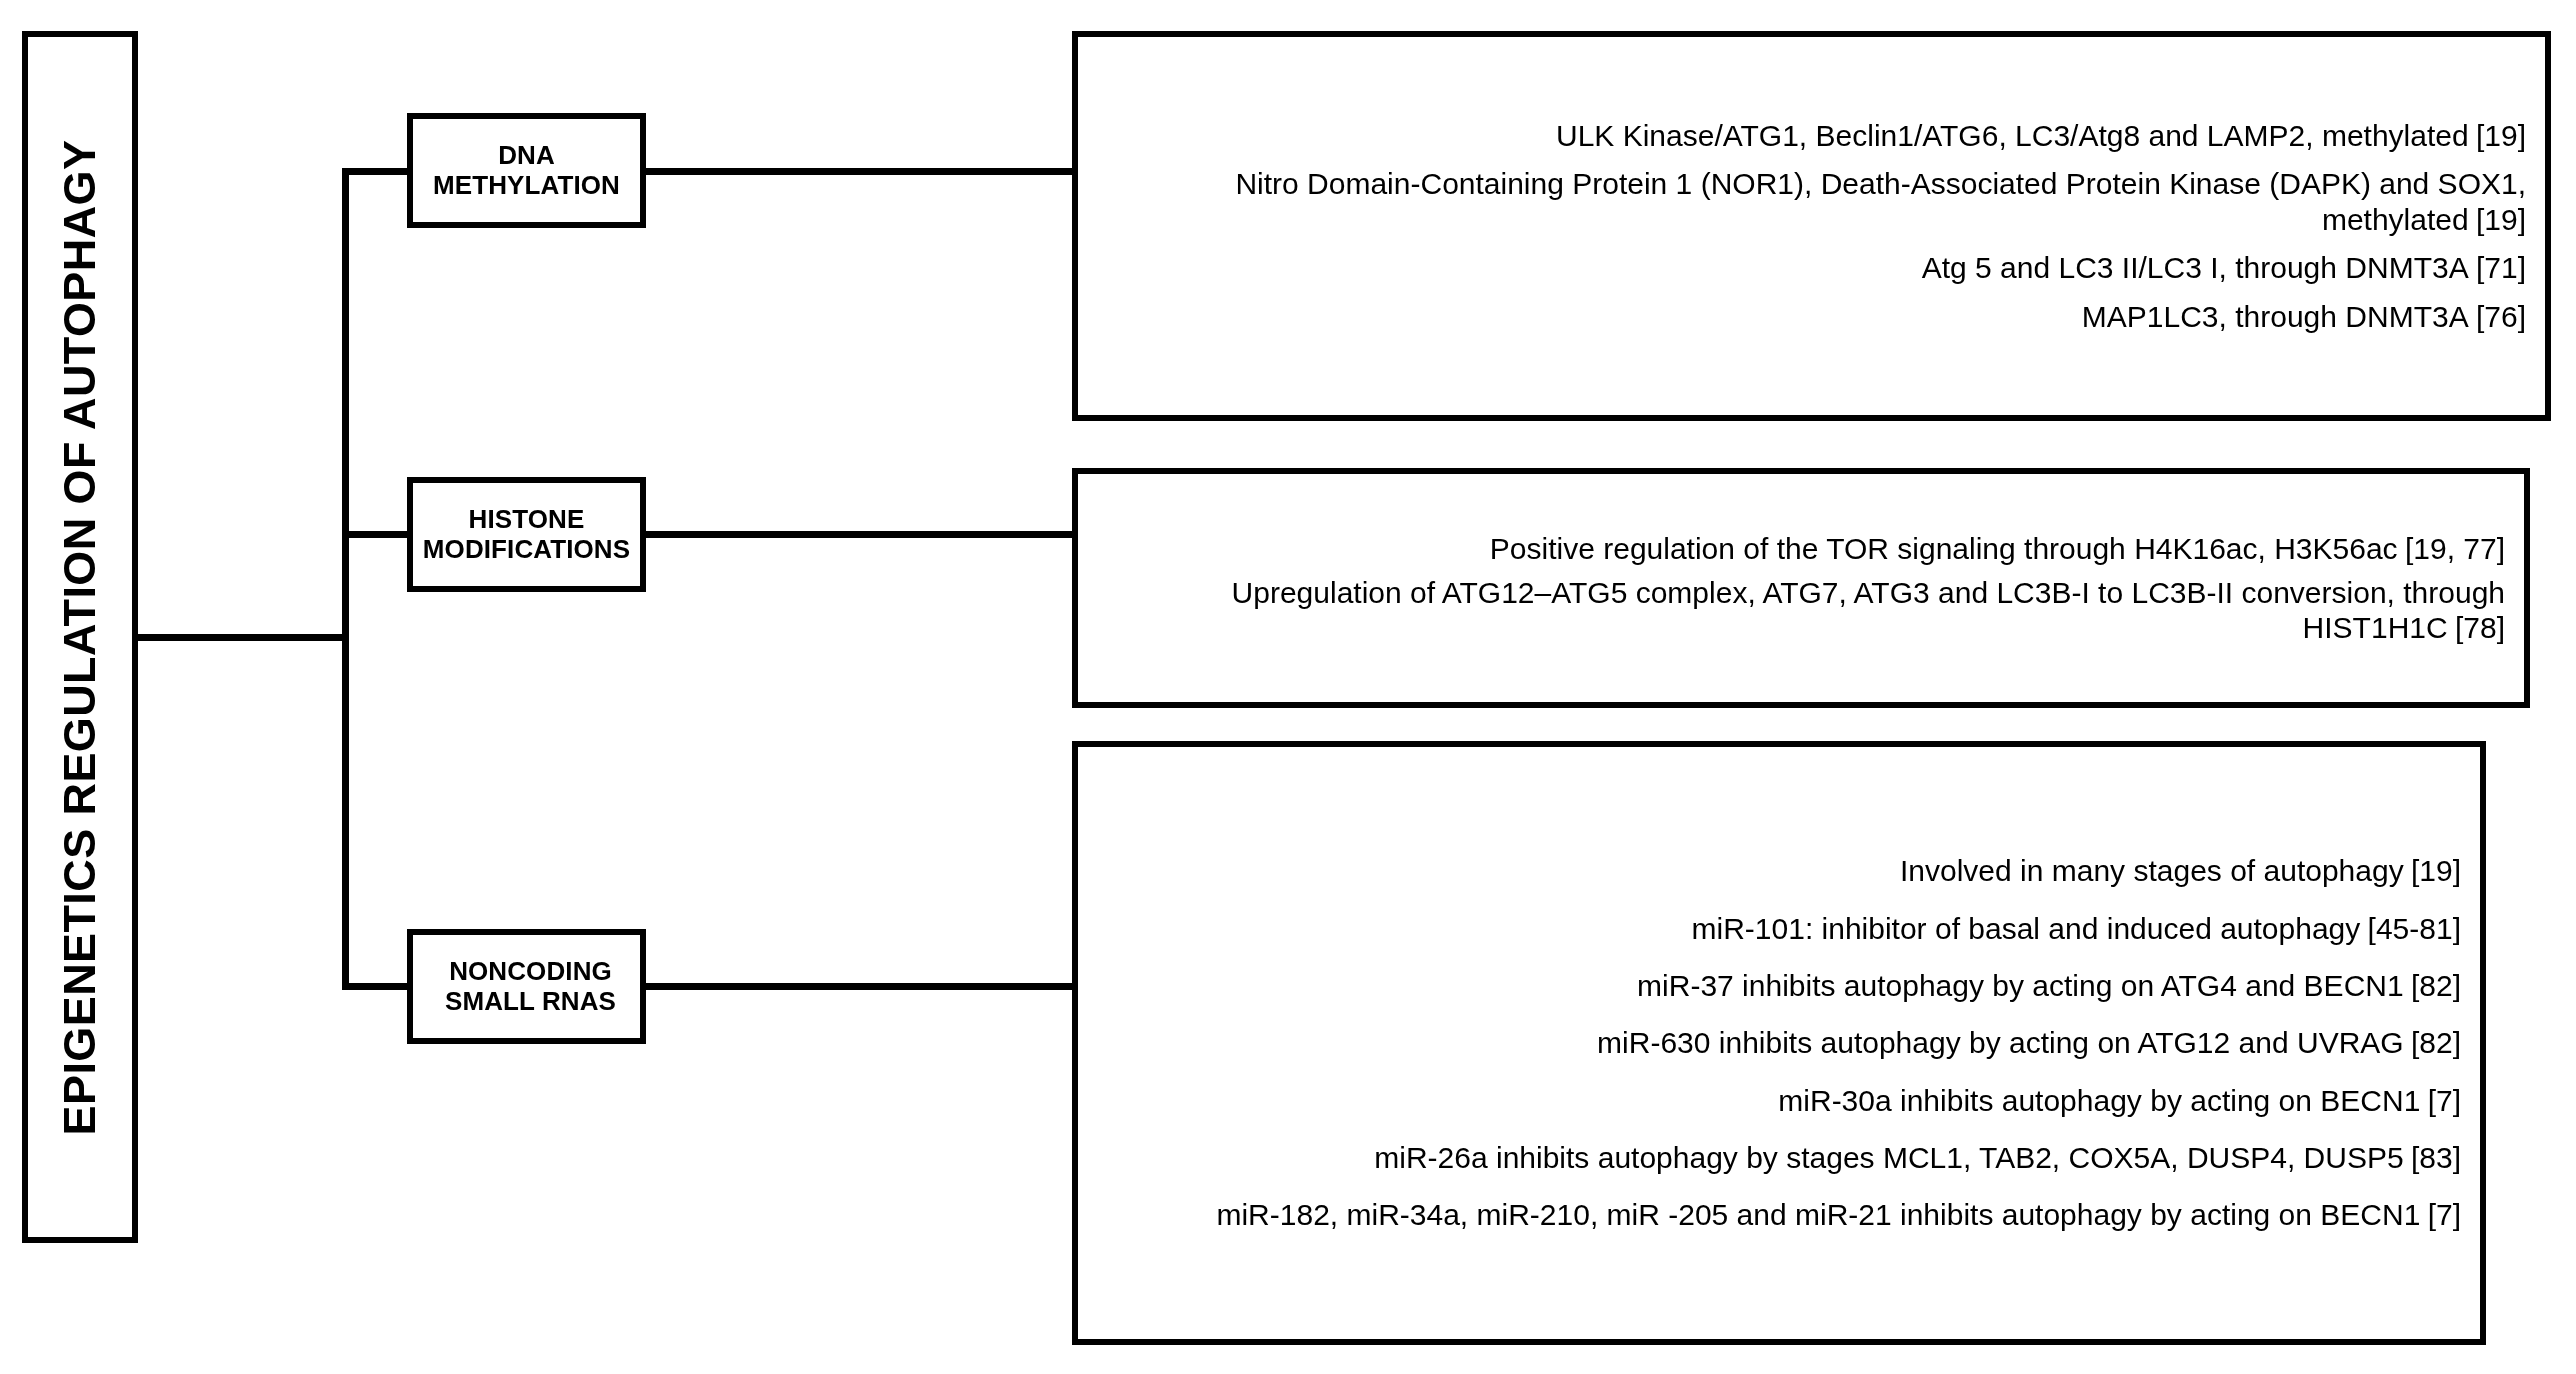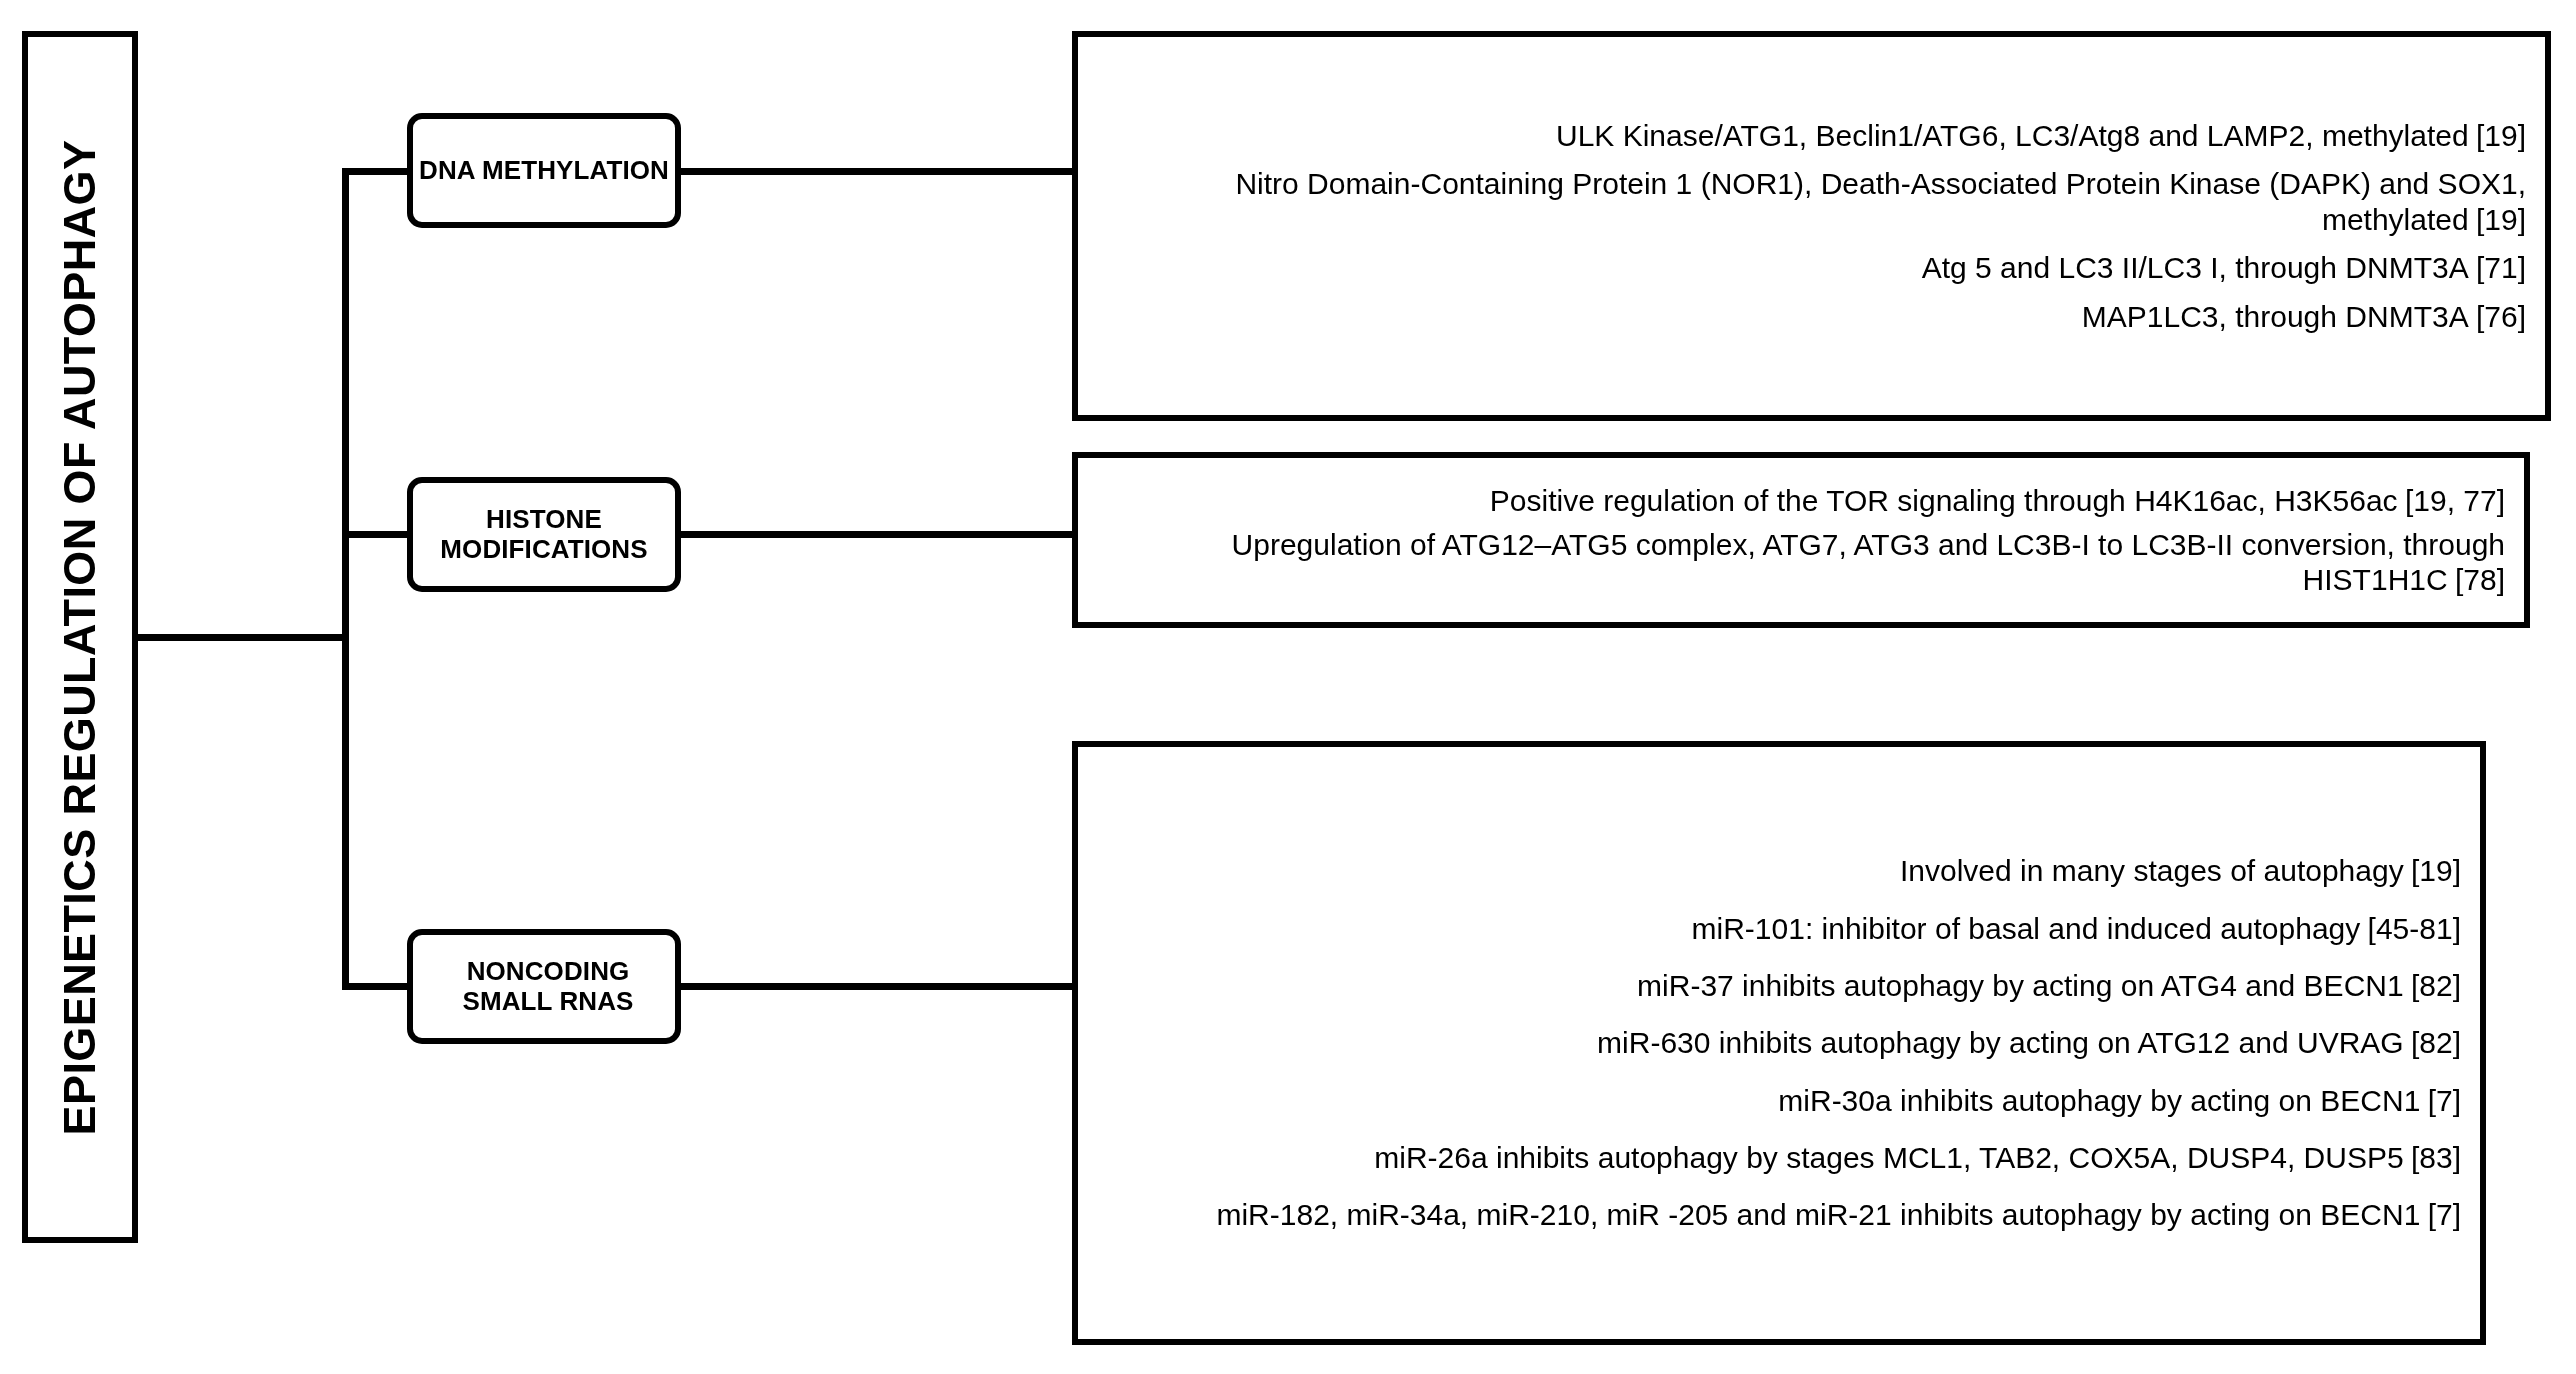--- a/index.html
+++ b/index.html
@@ -44,23 +44,22 @@
     white-space: nowrap;
     font-size: 45px;
     font-weight: bold;
     letter-spacing: 0.4px;
     line-height: 1;
   }
 
   
   .cat-box {
     left: 407px;
-    width: 274px;
+    width: 239px;
     border-width: 6.6px;
-    border-radius: 15px;
   }
   .cat-label {
     font-size: 26px;
     font-weight: bold;
     text-align: center;
     line-height: 1.15;
     letter-spacing: 0.1px;
   }
   #cat-box-0 { top: 113px;  height: 115px; }
   #cat-box-1 { top: 477px;  height: 115px; }
@@ -68,21 +67,21 @@
 
   
   .detail-box {
     left: 1072px;
     flex-direction: column;
     justify-content: center;
     align-items: center;
     padding: 5.9px 19px;
   }
   #detail-box-0 { top: 31px;   height: 390px; width: 1479px; }
-  #detail-box-1 { top: 452px;  height: 176px; width: 1458px; }
+  #detail-box-1 { top: 468px;  height: 240px; width: 1458px; }
   #detail-box-2 { top: 741px; height: 604px; width: 1414px; }
 
   .detail-line {
     font-size: 30px;
     line-height: 1.18;
     text-align: right;
     width: 100%;
   }
   #detail-box-0 .detail-line { margin: 6.6px 0; }
   #detail-box-1 .detail-line { margin: 4.4px 0; }

